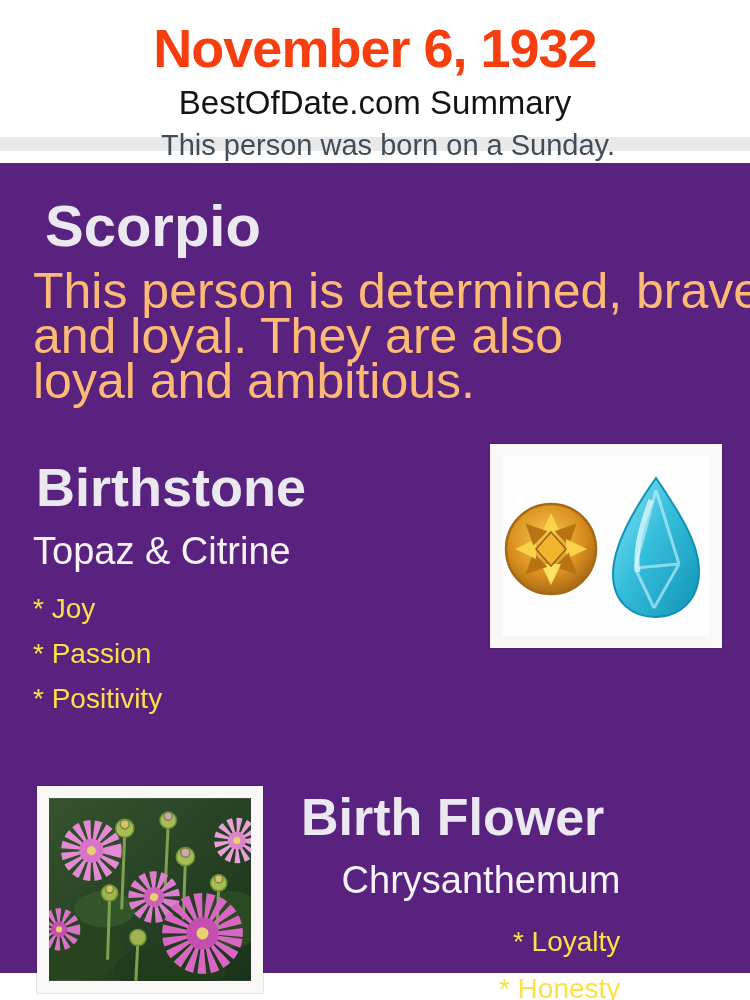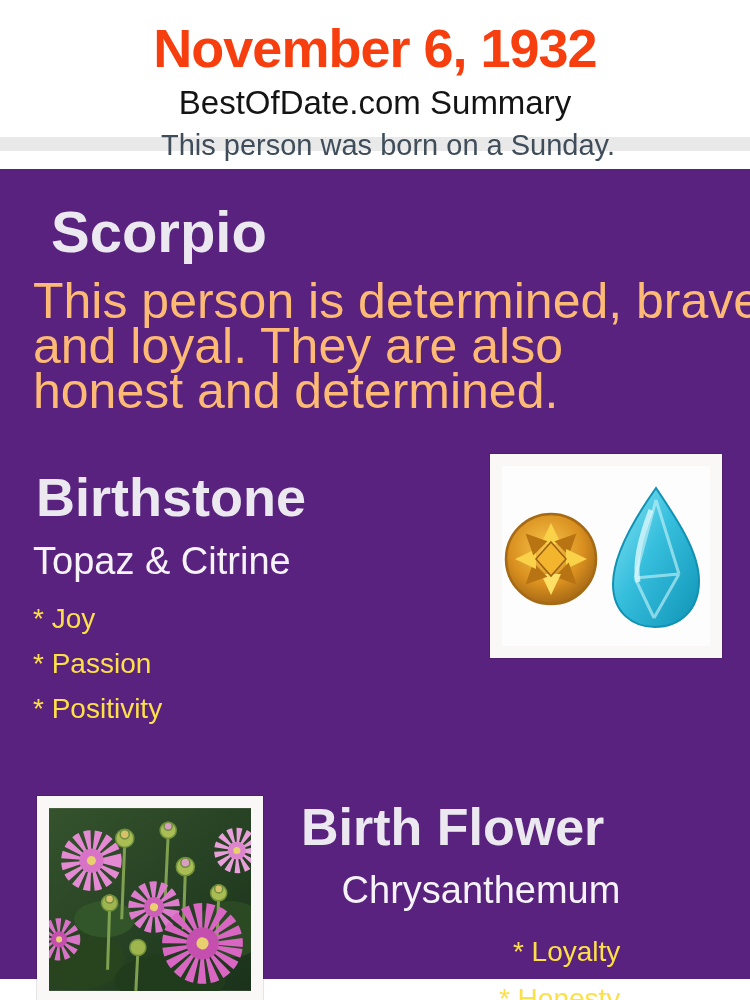--- a/index.html
+++ b/index.html
@@ -19,21 +19,21 @@
   .sunday-line  { color:#3f4d5a; font-size:29px; margin-top:8px; line-height:1.1;padding-left:26px; }
 
   .divider { height:14px; background:#e9e9e9; }
 
   
   .purple {
     background:#58227e; height:810px; box-sizing:border-box;
     padding:0 28px 0 33px; color:#ffffff;
   }
   .zodiac-name {
-    margin:18px; padding-top:34px; color:#ece8f0;
+    margin:12px; padding-top:34px; color:#ece8f0;
     font-size:58px; font-weight:bold; line-height:1.0;
   }
   .zodiac-desc { margin-top:14px; font-size:50px; line-height:45px; color:#fdba74; font-weight:normal; }
   .zodiac-desc div { white-space:nowrap; }
 
   .bs-row { display:flex; justify-content:space-between; align-items:flex-start; margin-top:40px; }
   .section-heading { margin:16px; color:#ece8f0; font-weight:bold; line-height:1.0; }
   .bs-heading { font-size:54px; margin-left:3px; }
   .stone-name { font-size:38px; margin-top:6px; color:#f6f3f8; }
   .trait-list { list-style:none; margin:22px 0 0 0; padding:0; font-size:28px; color:#fde047; }
@@ -65,21 +65,21 @@
 
 <div class="divider"></div>
 
 <div class="purple">
 
   <h2 class="zodiac-name">Scorpio</h2>
 
   <div class="zodiac-desc">
     <div>This person is determined, brave</div>
     <div>and loyal. They are also</div>
-    <div>honest and determined.</div>
+    <div>loyal and ambitious.</div>
   </div>
 
   <div class="bs-row">
     <div>
       <h2 class="section-heading bs-heading">Birthstone</h2>
       <div class="stone-name">Topaz &amp; Citrine</div>
       <ul class="trait-list">
         <li>* Joy</li>
         <li>* Passion</li>
         <li>* Positivity</li>

